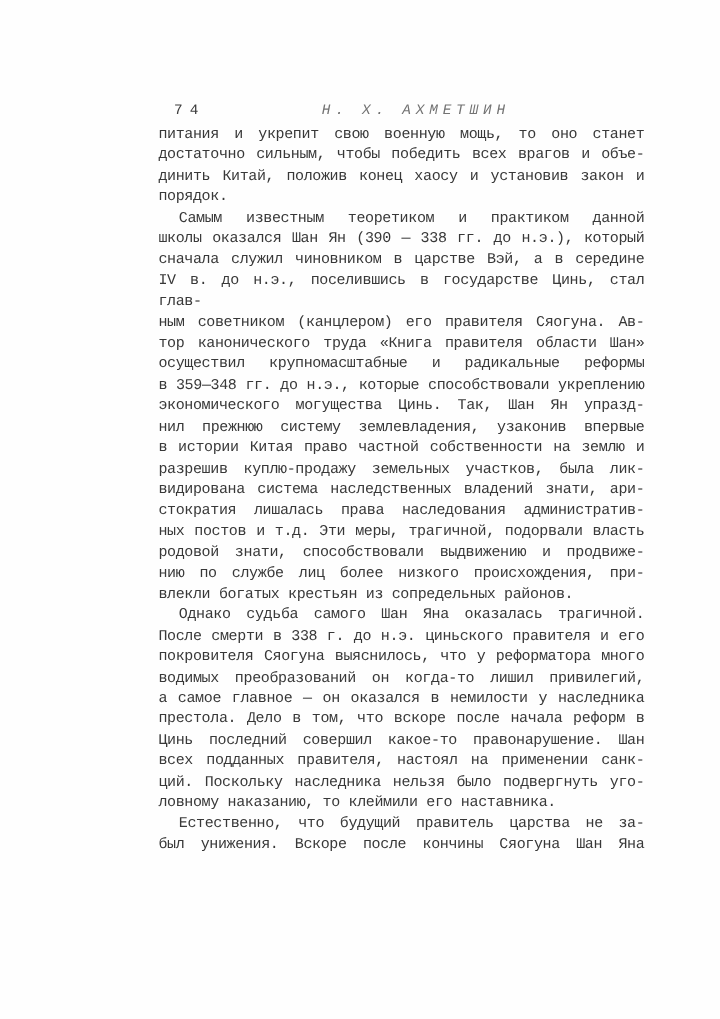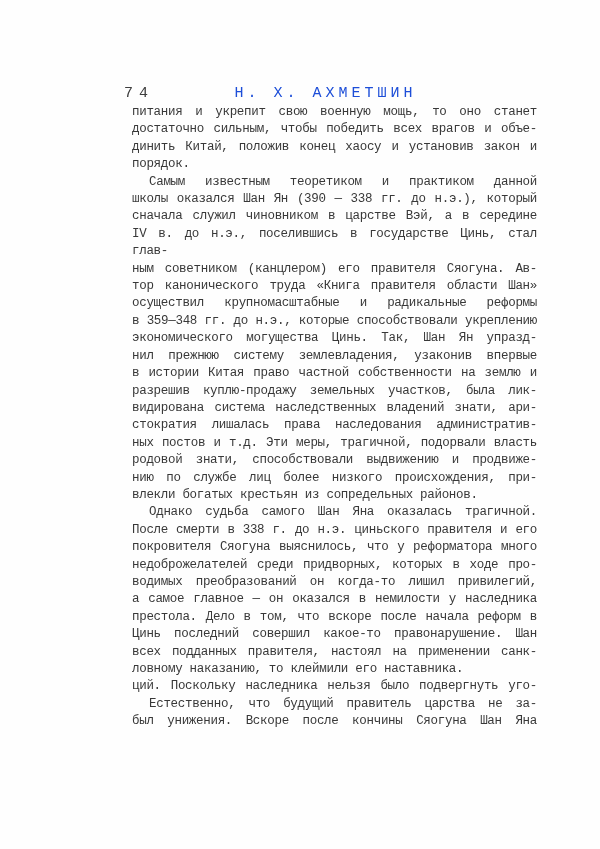--- a/index.html
+++ b/index.html
@@ -12,38 +12,39 @@
     width: 600px;
     height: 849px;
     background: #fefefe;
     overflow: hidden;
     font-family: "Liberation Mono", "DejaVu Sans Mono", monospace;
     color: #383838;
   }
   .page-header {
     position: absolute;
     top: 85px;
-    left: 123px;
+    left: 144px;
     width: 405px;
     height: 16px;
-    font-size: 15px;
+    font-size: 12px;
   }
   .page-number {
     position: absolute;
     left: 1px;
     top: 0;
     letter-spacing: 6px;
     color: #3d3d3d;
   }
   .running-author {
     display: block;
     text-align: center;
     letter-spacing: 4px;
-    color: #1d4ed8;
+    color: #737373;
     white-space: nowrap;
+    font-style: italic;
   }
   .page-body {
     position: absolute;
     top: 104px;
     left: 132px;
     width: 405px;
     font-size: 12.5px;
     line-height: 17.4px;
     letter-spacing: -0.3px;
   }
@@ -89,27 +90,26 @@
         <div class="text-line">стократия лишалась права наследования административ-</div>
         <div class="text-line">ных постов и т.д. Эти меры, трагичной, подорвали власть</div>
         <div class="text-line">родовой знати, способствовали выдвижению и продвиже-</div>
         <div class="text-line">нию по службе лиц более низкого происхождения, при-</div>
         <div class="text-line final">влекли богатых крестьян из сопредельных районов.</div>
       </div>
       <div class="para">
         <div class="text-line indent">Однако судьба самого Шан Яна оказалась трагичной.</div>
         <div class="text-line">После смерти в 338 г. до н.э. циньского правителя и его</div>
         <div class="text-line">покровителя Сяогуна выяснилось, что у реформатора много</div>
-        <div class="text-line">недоброжелателей среди придворных, которых в ходе про-</div>
         <div class="text-line">водимых преобразований он когда-то лишил привилегий,</div>
         <div class="text-line">а самое главное — он оказался в немилости у наследника</div>
         <div class="text-line">престола. Дело в том, что вскоре после начала реформ в</div>
         <div class="text-line">Цинь последний совершил какое-то правонарушение. Шан</div>
         <div class="text-line">всех подданных правителя, настоял на применении санк-</div>
+        <div class="text-line">ций. Поскольку наследника нельзя было подвергнуть уго-</div>
         <div class="text-line final">ловному наказанию, то клеймили его наставника.</div>
-        <div class="text-line">ций. Поскольку наследника нельзя было подвергнуть уго-</div>
       </div>
       <div class="para">
         <div class="text-line indent">Естественно, что будущий правитель царства не за-</div>
         <div class="text-line">был унижения. Вскоре после кончины Сяогуна Шан Яна</div>
       </div>
     </div>
 </div>
 
 </body></html>

